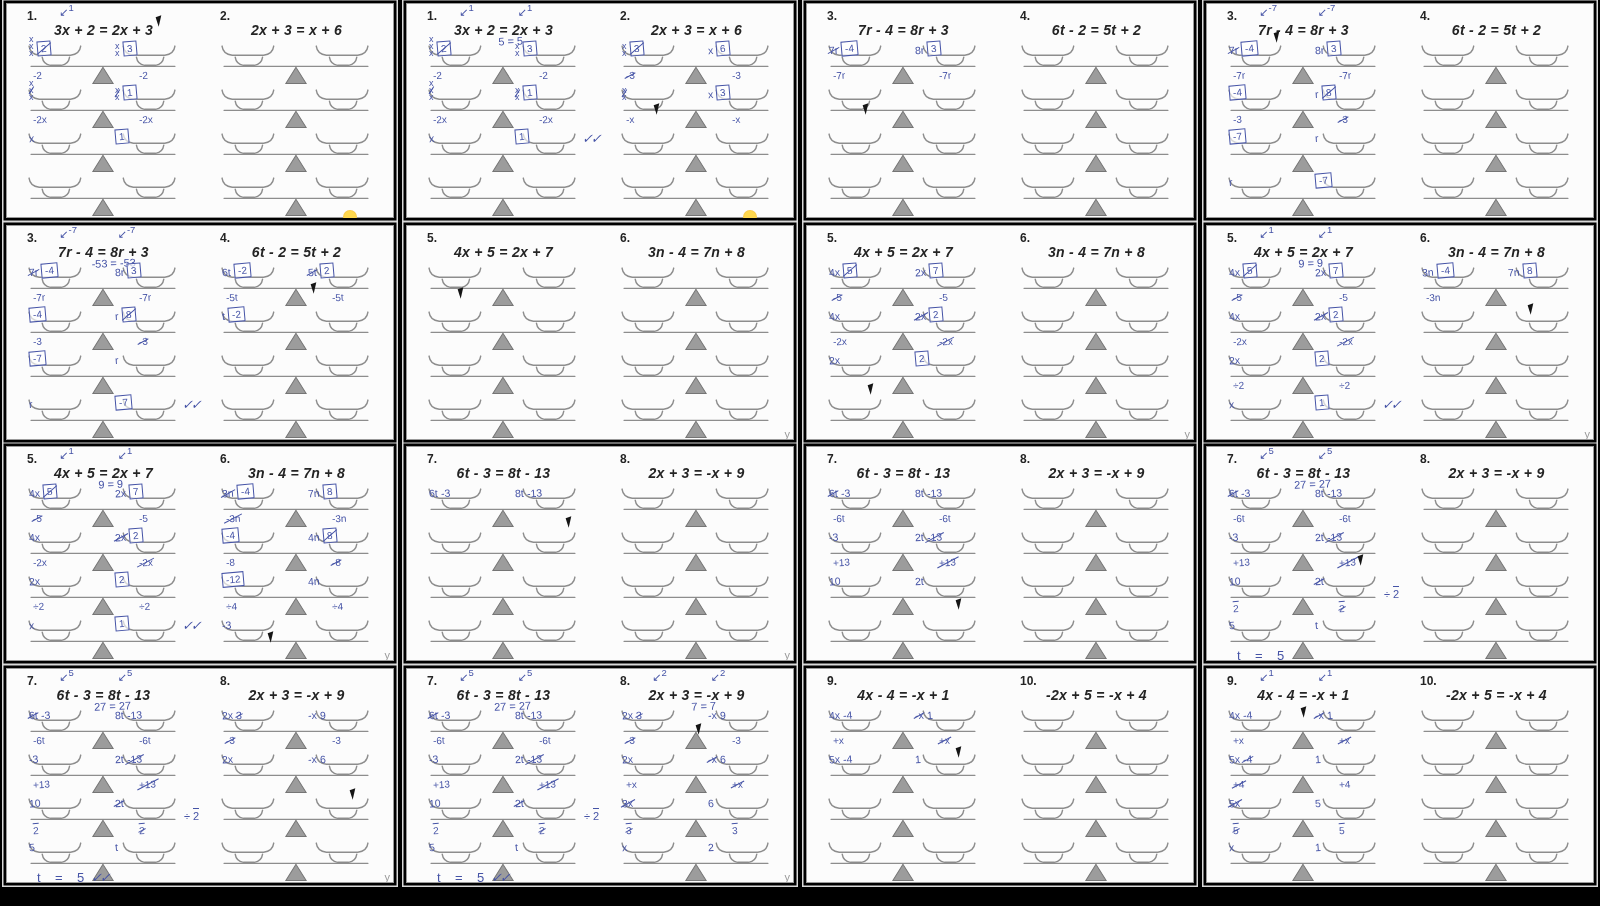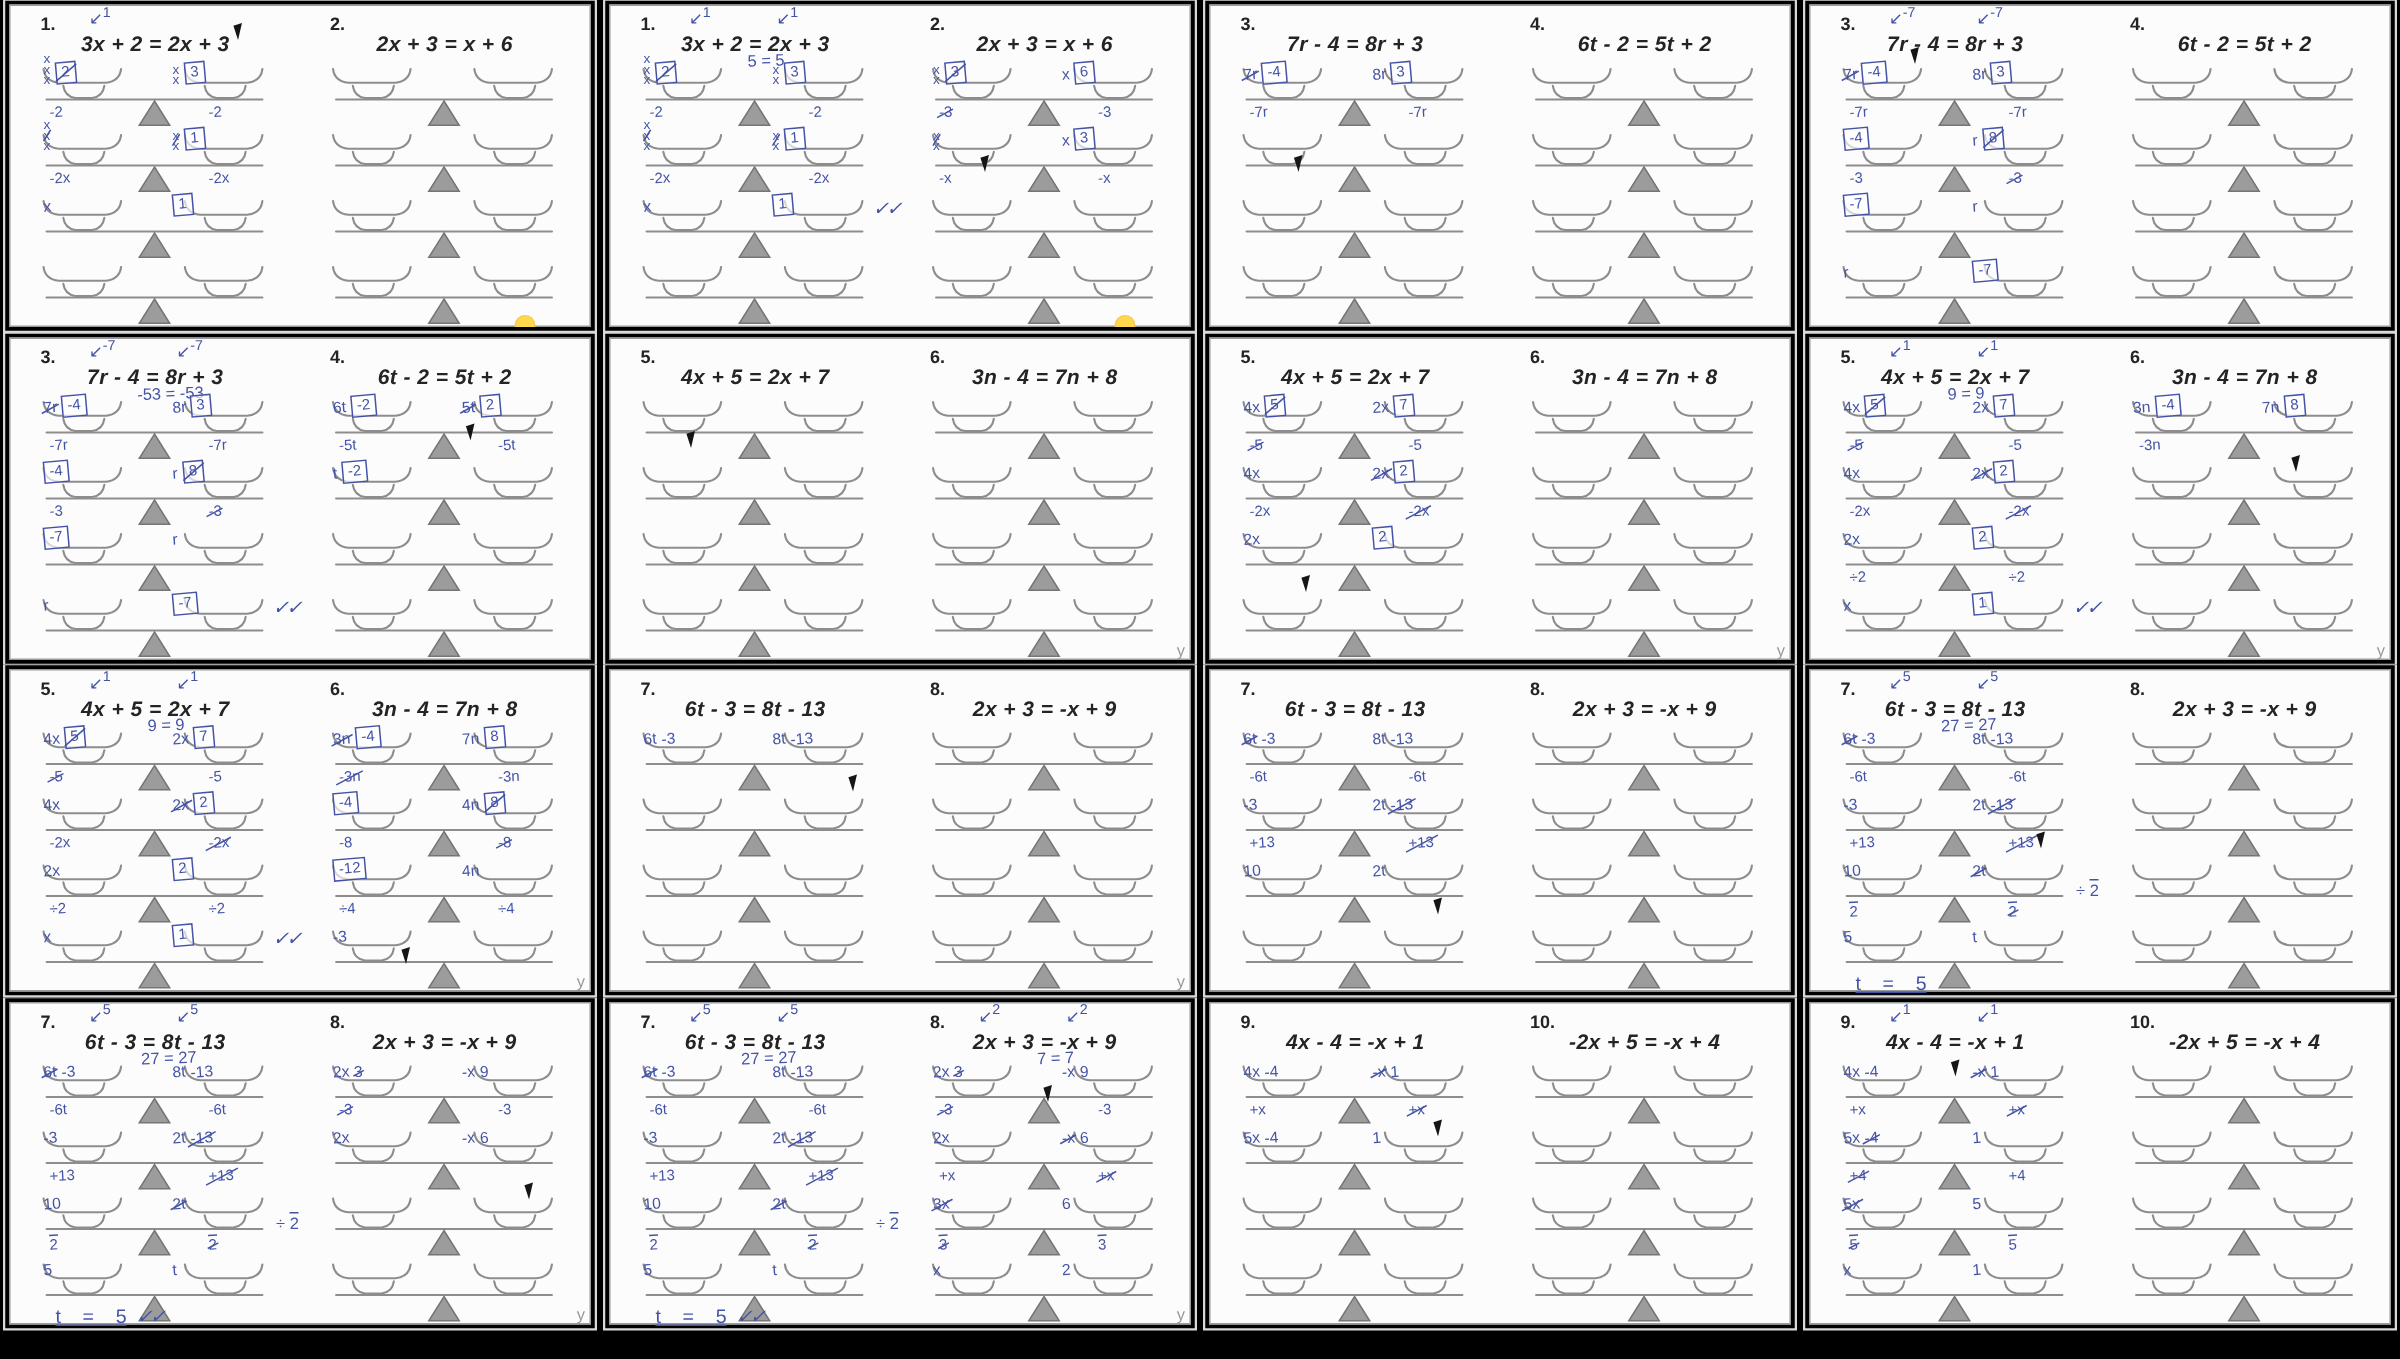--- a/index.html
+++ b/index.html
@@ -36,21 +36,21 @@
   .lab{position:absolute;top:29px;font-size:10px;color:var(--ink);transform:rotate(-3deg);white-space:nowrap;}
   .bl{left:6px;} .br{left:112px;}
   .bar{border-top:1.3px solid var(--ink);padding-top:1px;}
   .xx::after{content:"";position:absolute;left:-20%;top:46%;width:140%;
              border-top:1.6px solid var(--ink);transform:rotate(-25deg);}
   .box.xx::after{left:-28%;width:156%;transform:rotate(-36deg);}
   .stack.xx::after{left:-45%;width:190%;transform:rotate(-58deg);}
   .chk{position:absolute;left:156px;top:2px;color:var(--ink);font-size:13px;
        transform:skewX(-14deg);letter-spacing:-2px;}
   .side{position:absolute;left:157px;top:16px;color:var(--ink);font-size:11px;white-space:nowrap;}
-  .bottomnote{position:absolute;left:30px;bottom:-3px;color:var(--ink);font-size:13px;white-space:pre;text-decoration:underline;}
+  .bottomnote{position:absolute;left:30px;bottom:-3px;color:var(--ink);font-size:13px;white-space:pre;}
   .bottomnote .chk2{font-size:13px;transform:skewX(-14deg);letter-spacing:-2px;display:inline-block;margin-left:8px;}
   .wm{position:absolute;right:3px;bottom:-1px;color:#999;font-size:11px;}
   .smiley{position:absolute;left:87%;bottom:-1px;width:14px;height:8px;border-radius:7px 7px 0 0;
           background:radial-gradient(circle at 50% 85%, #ffd84d 55%, #e8a33d);}
   .cursor{position:absolute;width:0;height:0;border-top:10px solid #151515;
           border-right:6px solid transparent;transform:rotate(-18deg);z-index:5;}
 </style>
 </head>
 <body>
 

